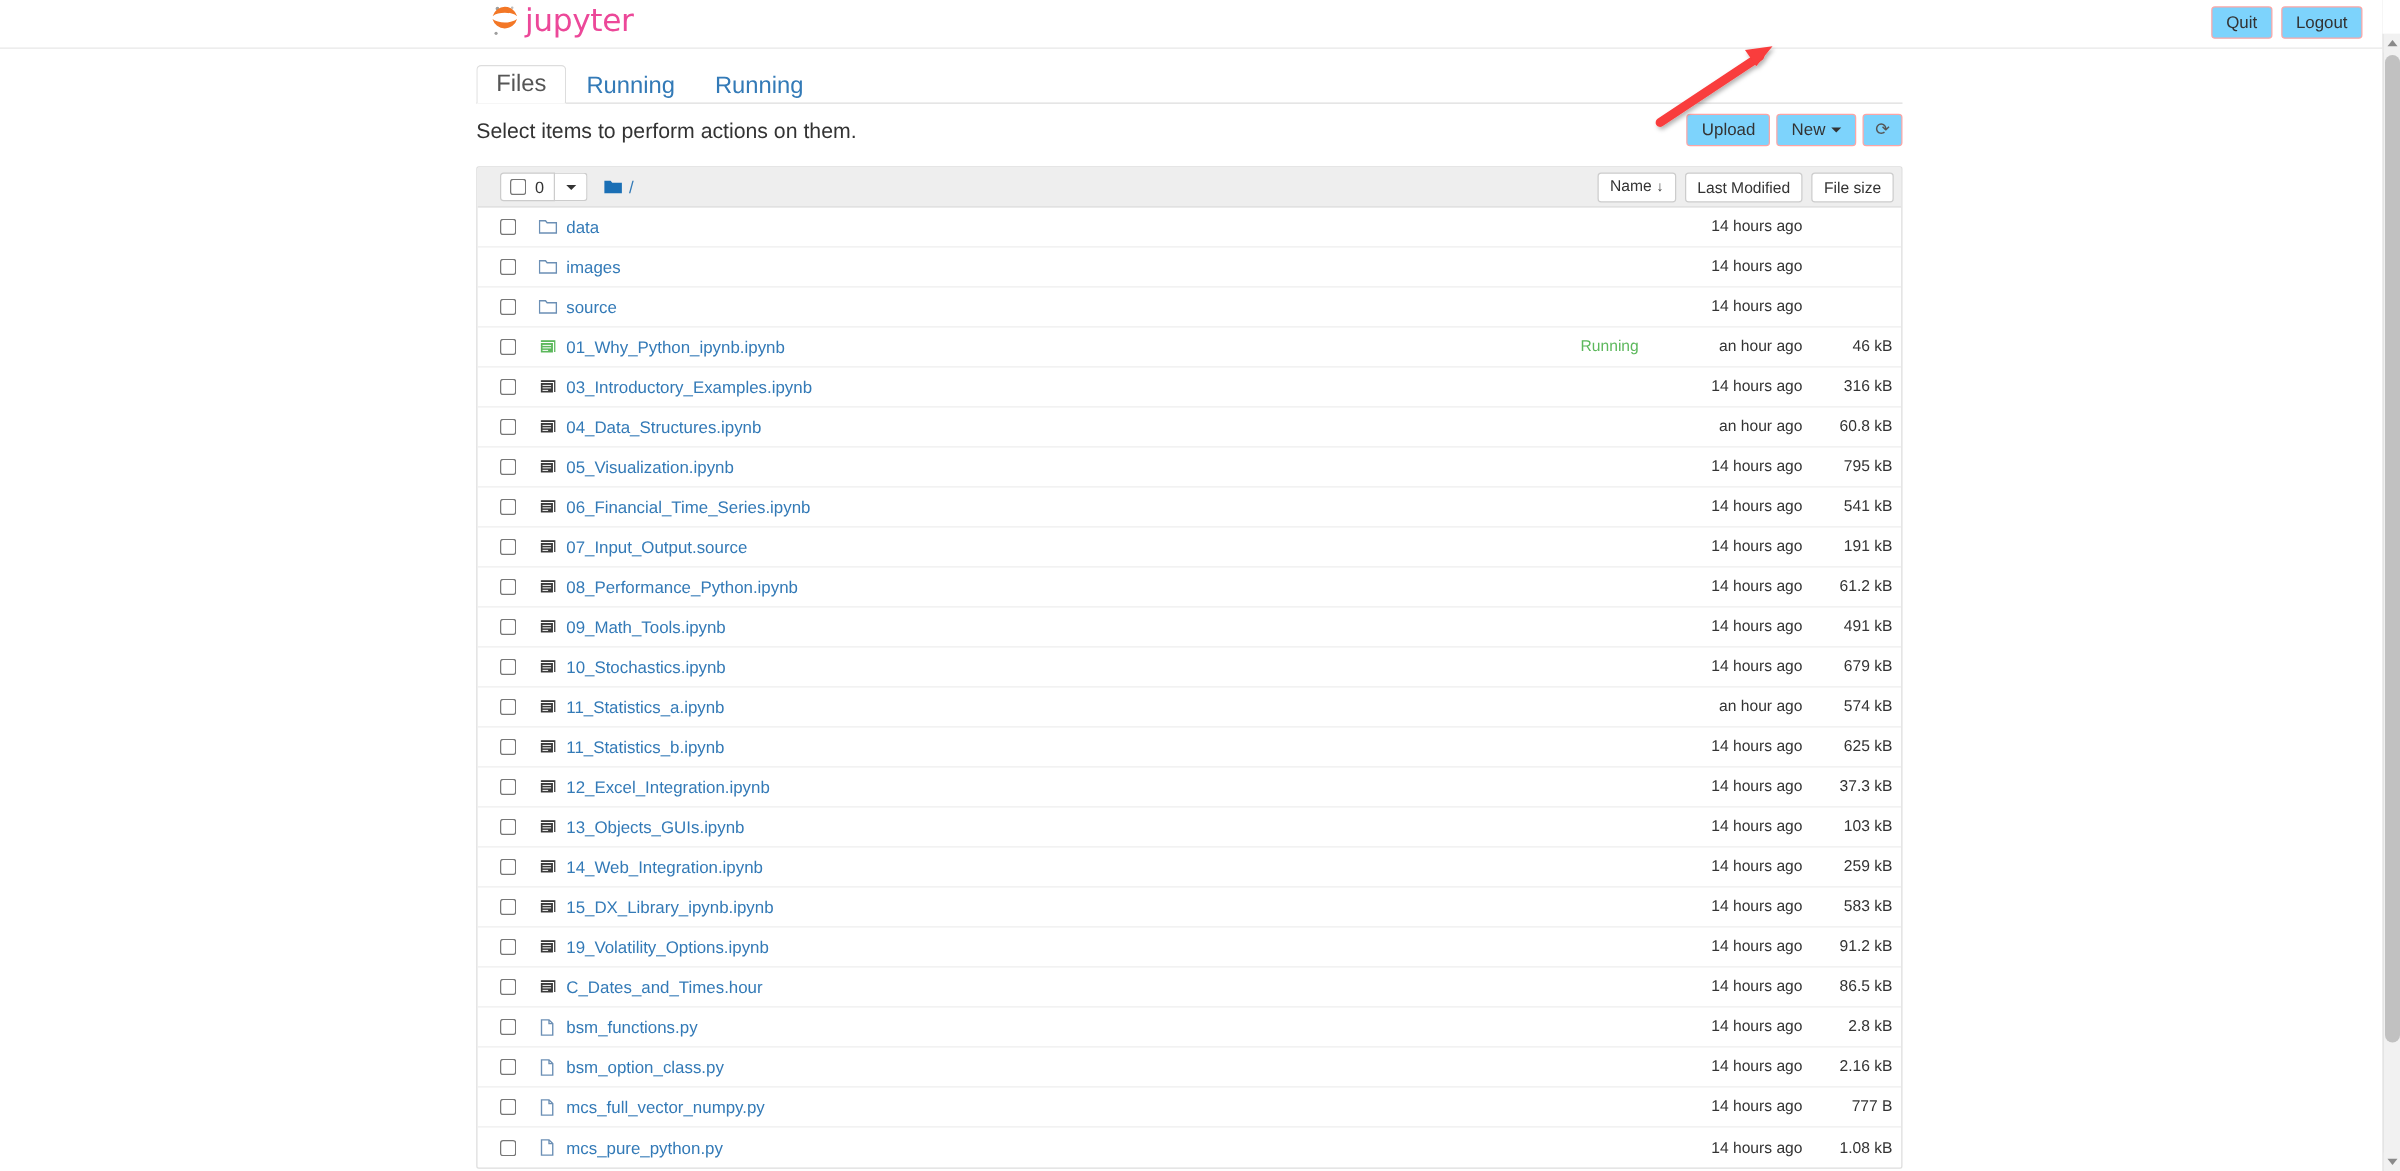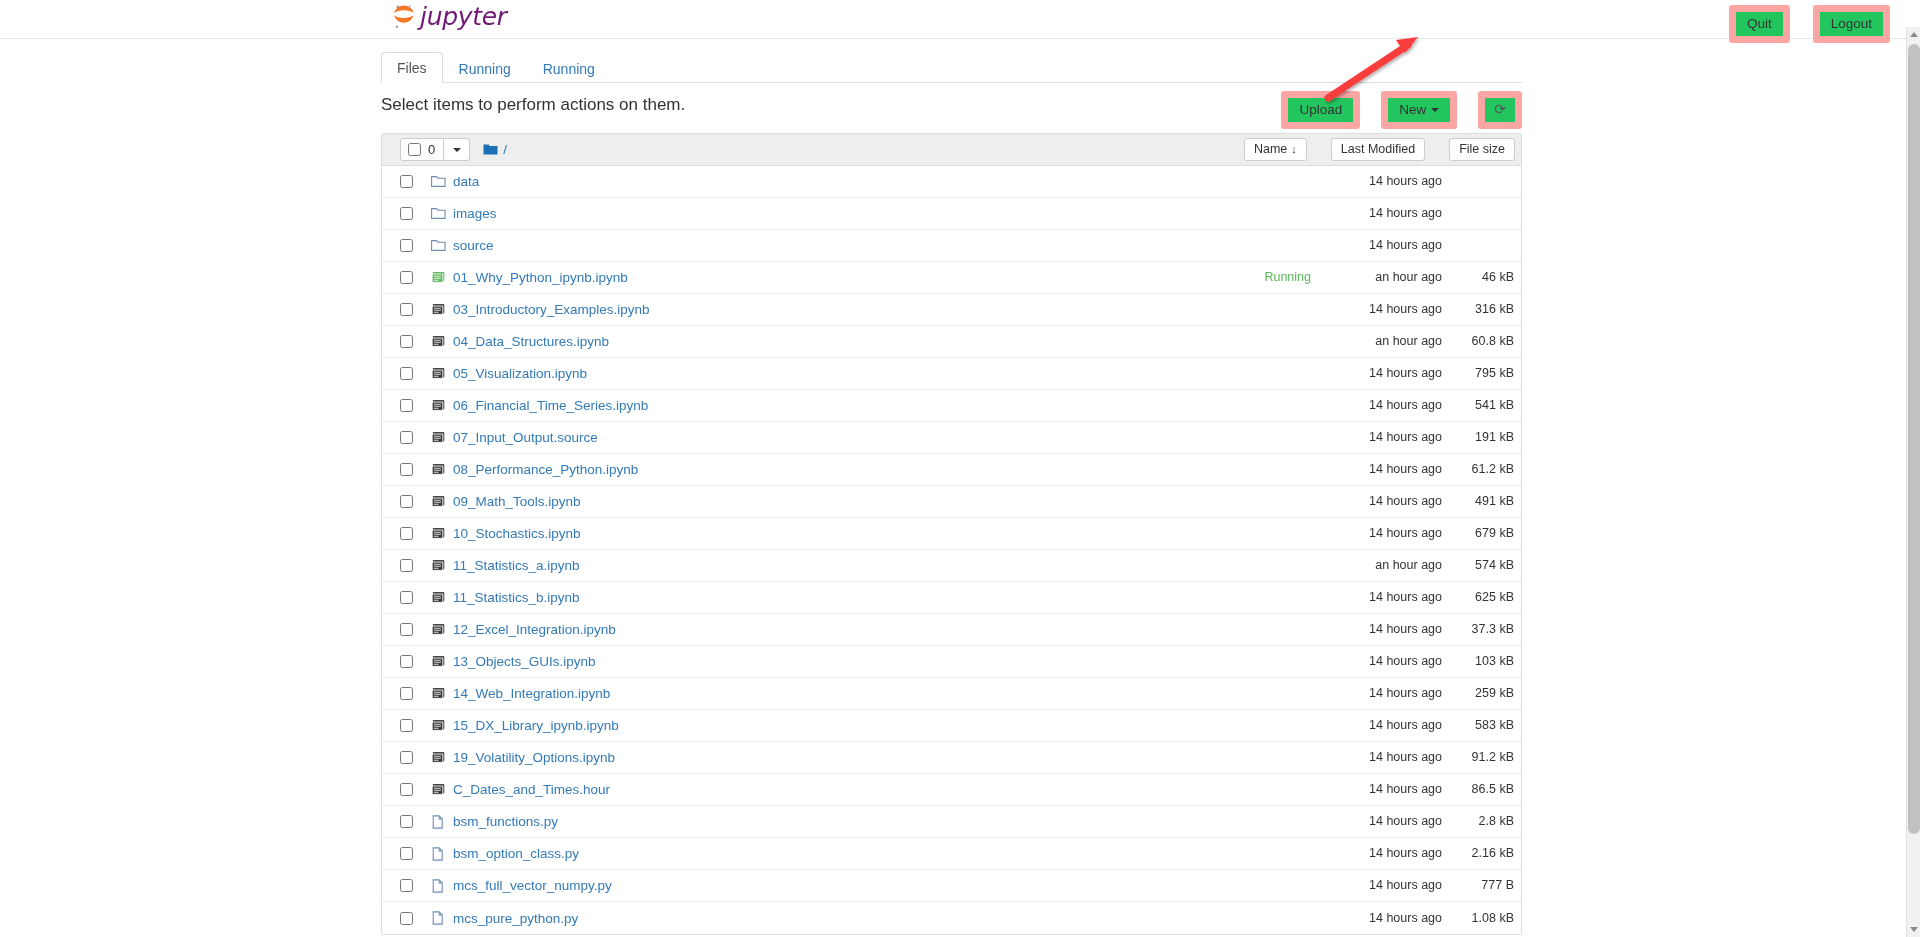--- a/index.html
+++ b/index.html
@@ -30,59 +30,57 @@
   .logo-wrap {
     position: absolute;
     left: 391px; top: 3px;
     display: flex;
     align-items: center;
     gap: 3px;
   }
   .logo-mark { width: 26px; height: 28px; display:block; }
   .logo-word {
     font-size: 25px;
-    color: #701a75;
+    color: #ec4899;
     font-family: "DejaVu Sans", sans-serif;
     font-weight: 400;
     letter-spacing: -0.3px;
     line-height: 28px;
-    font-style: italic;
   }
   .header-btns {
     position: absolute;
     right: 16px; top: 5px;
     display: flex;
     gap: 7px;
   }
   .btn {
-    background: #22c55e;
-    border: 7px solid #fca5a5;
+    background: #7dd3fc;
+    border: 1px solid #fca5a5;
     border-radius: 3px;
     color: #333;
     font-size: 13.5px;
     font-family: "Liberation Sans", sans-serif;
     padding: 4px 11px 5px;
     line-height: 15px;
     cursor: pointer;
     white-space: nowrap;
-    margin-left: 16px;
   }
 
   
   .tabs-row {
     position: absolute;
     left: 381px; top: 52px;
     width: 1141px;
     height: 31px;
     border-bottom: 1px solid #dddddd;
     display: flex;
     align-items: flex-end;
   }
   .tab {
-    font-size: 14px;
+    font-size: 19px;
     padding: 7px 15px 6px;
     color: #337ab7;
     cursor: pointer;
     line-height: 16px;
     border: 1px solid transparent;
     border-bottom: none;
     border-radius: 4px 4px 0 0;
     position: relative;
     top: 1px;
   }
@@ -204,21 +202,21 @@
   }
   .bc-slash {
     font-size: 13.5px;
     color: #337ab7;
     line-height: 16px;
   }
   .col-headers {
     position: absolute;
     right: 6px; top: 4px;
     display: flex;
-    gap: 24px;
+    gap: 7px;
   }
   .col-btn {
     background: #fff;
     border: 1px solid #cccccc;
     border-radius: 3px;
     font-size: 12.5px;
     color: #333;
     padding: 3px 9px 4px;
     line-height: 14px;
     cursor: pointer;

